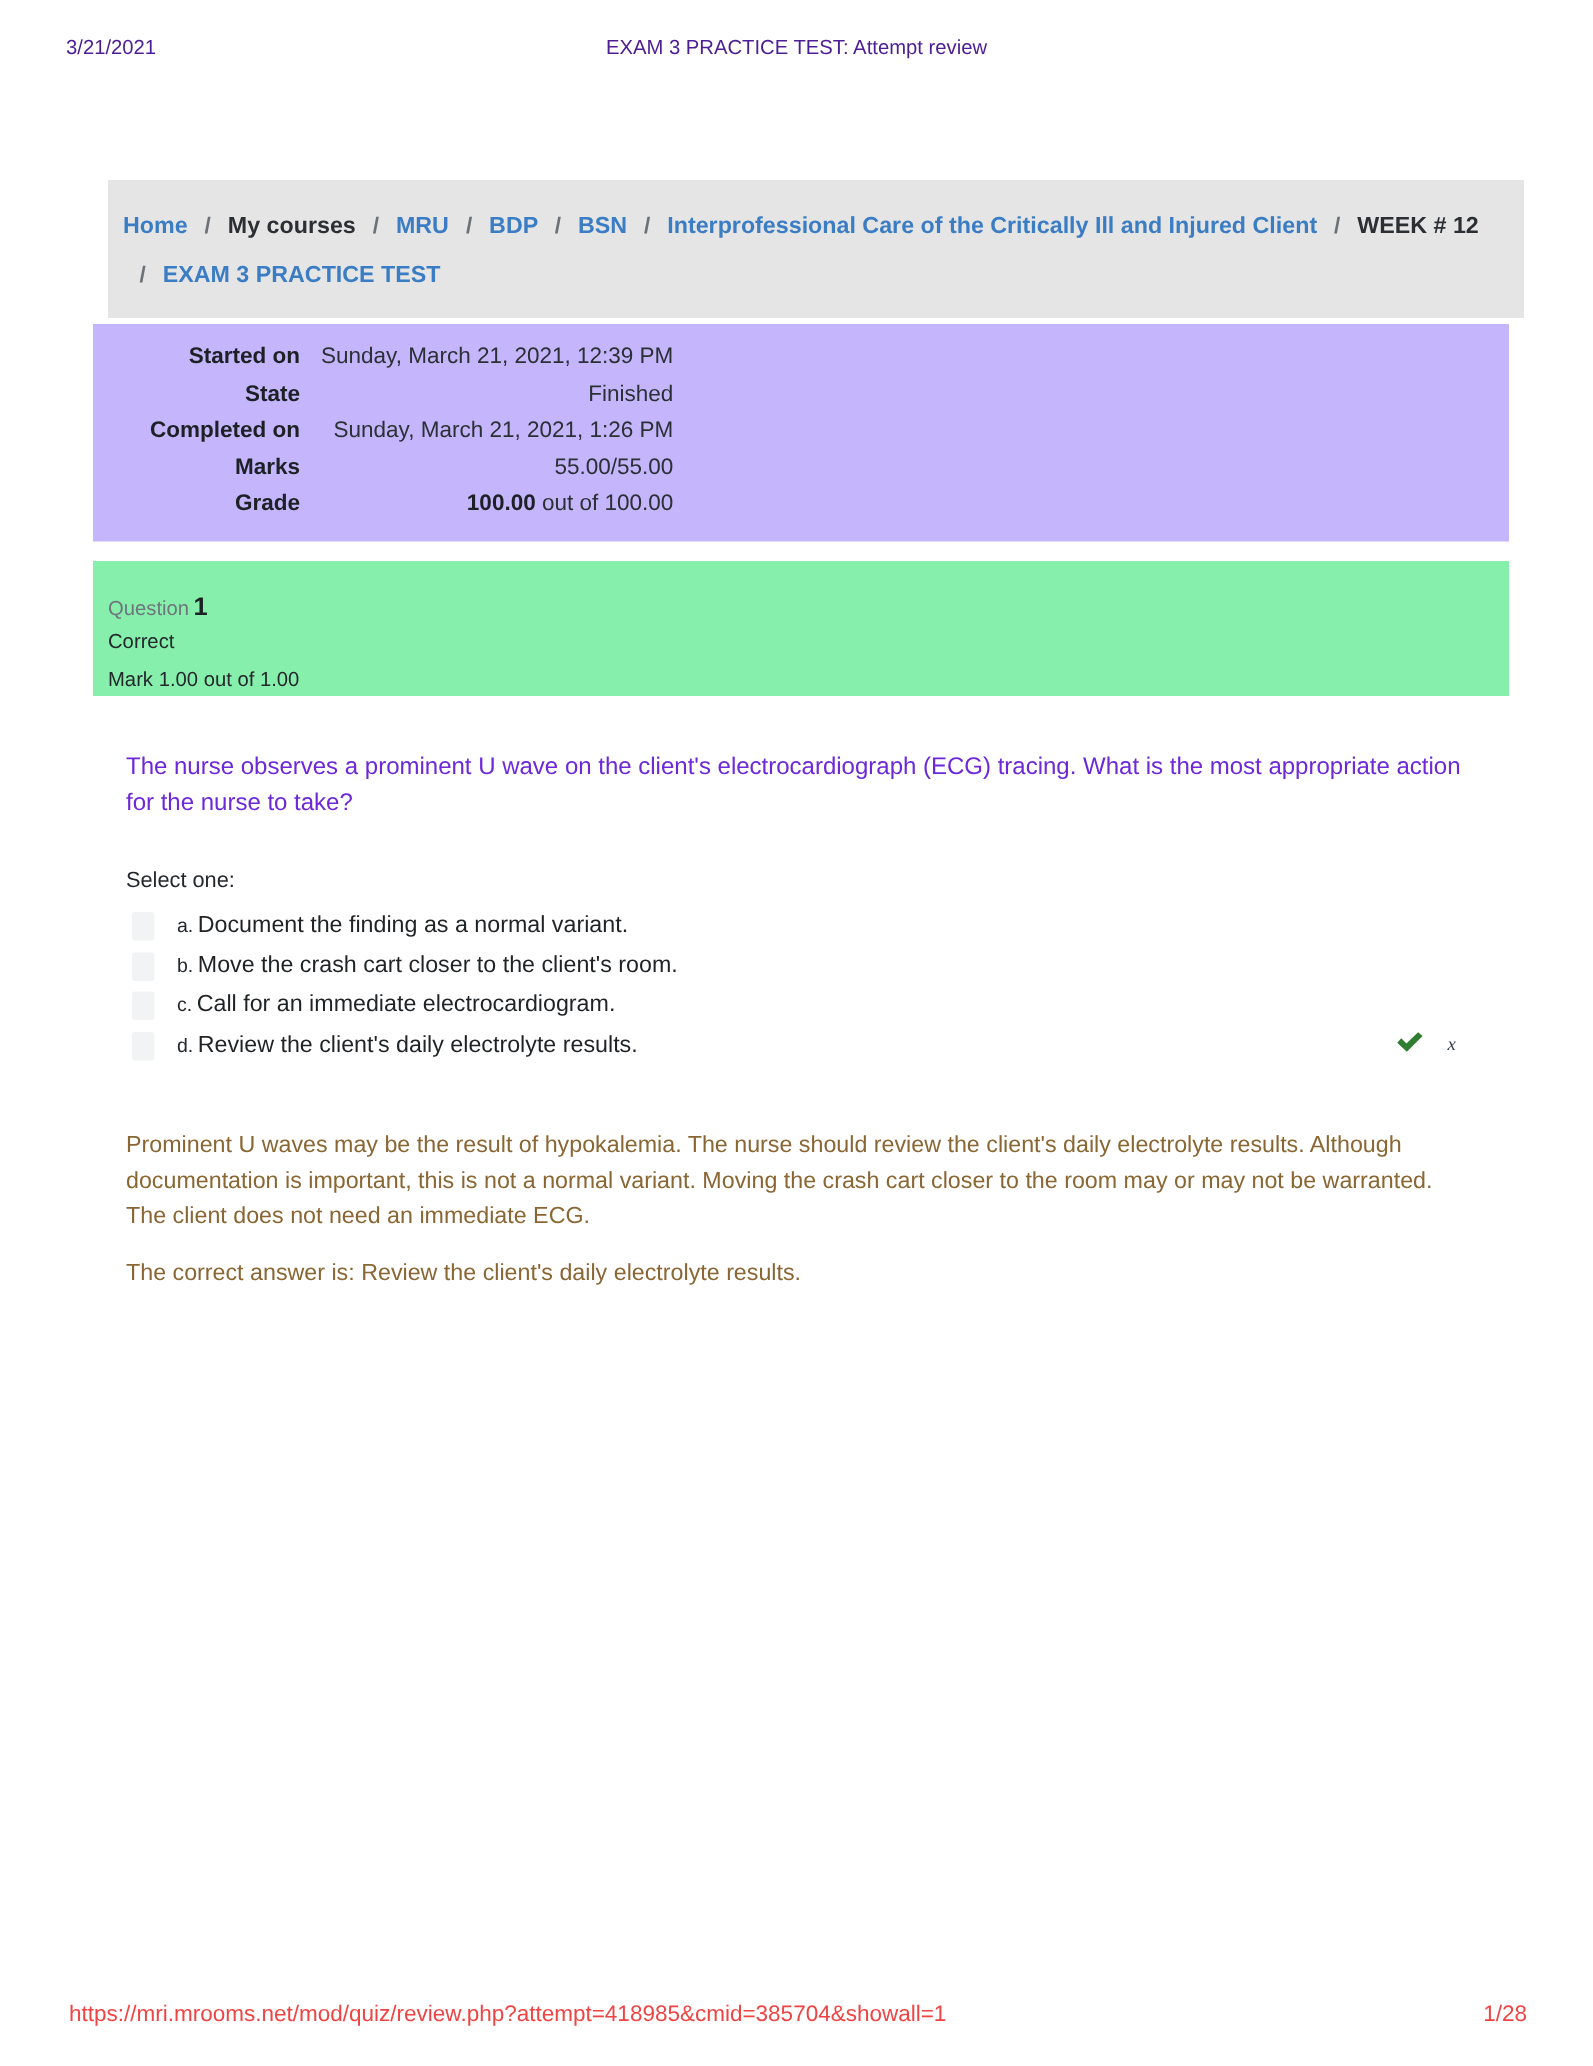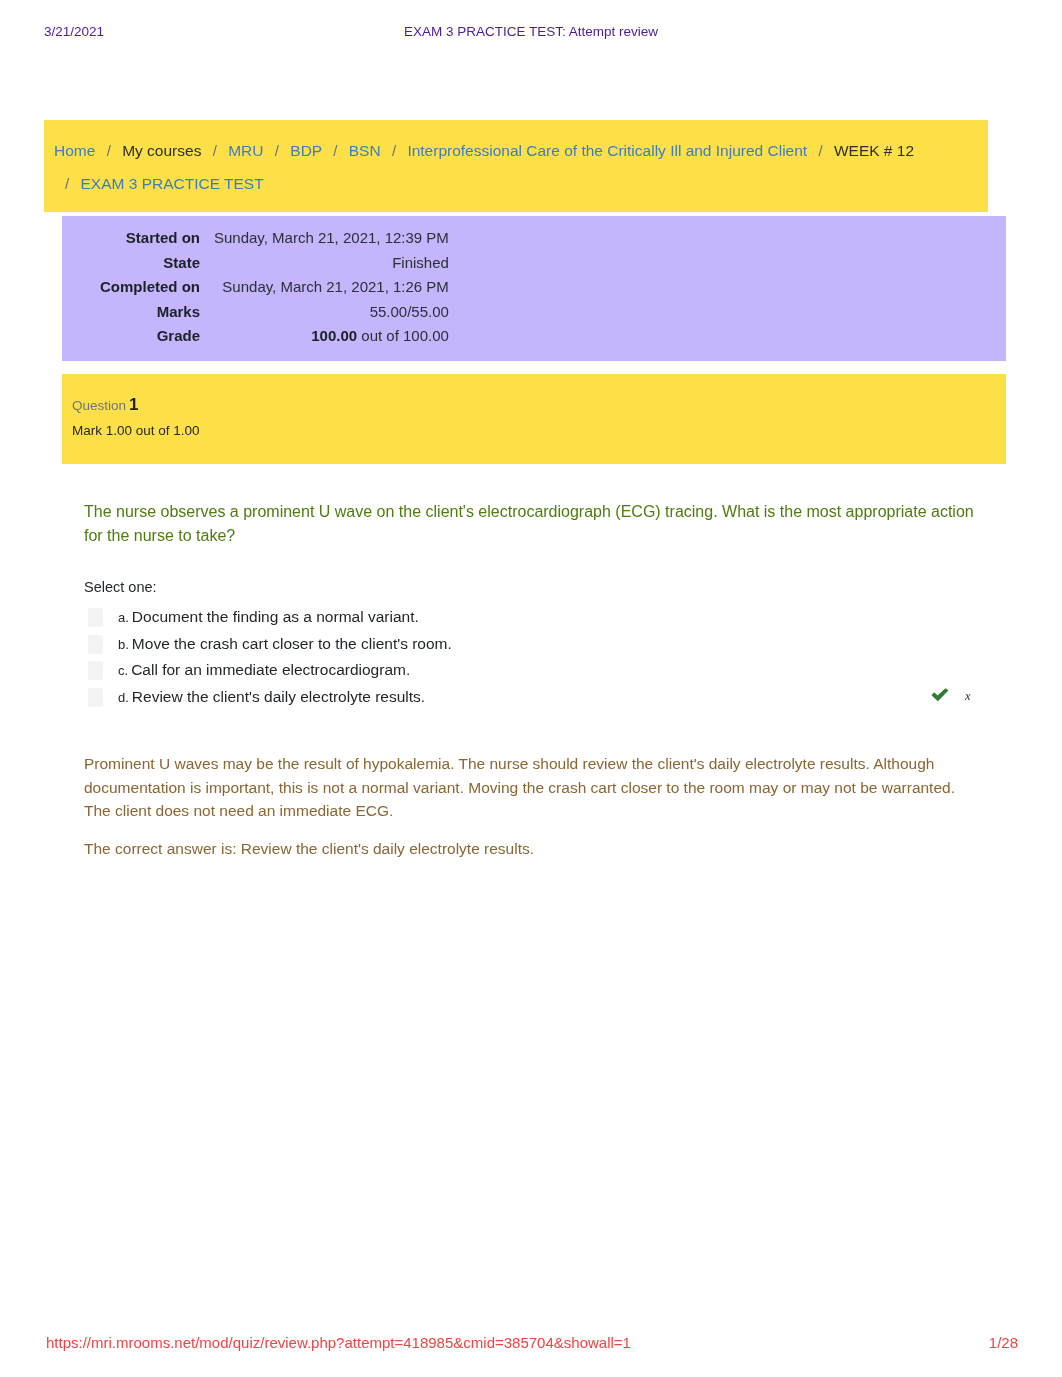--- a/index.html
+++ b/index.html
@@ -46,25 +46,26 @@
   .page {
     position: absolute;
     left: 0;
     top: 0;
     width: 1062px;
   }
 
   
   .crumb-panel {
     position: absolute;
-    left: 44px;
+    left: 72px;
     top: 120px;
     width: 944px;
     padding: 14px 0 12px 0;
-    background: #fde047;
+    background: #e5e5e5;
+    font-weight: bold;
   }
   .crumb-row {
     padding: 0 10px 0 10px;
     line-height: 33px;
     font-size: 15.5px;
     white-space: nowrap;
   }
   .crumb-row + .crumb-row { padding-left: 14px; }
   .crumb {
     color: #3b7dc4;
@@ -113,21 +114,21 @@
   }
   .grade-strong { font-weight: bold; color: #1d2125; }
 
   
   .qinfo-panel {
     position: absolute;
     left: 62px;
     top: 374px;
     width: 944px;
     height: 90px;
-    background: #fde047;
+    background: #86efac;
   }
   .qinfo-inner {
     padding: 22px 0 0 10px;
   }
   .q-no {
     font-size: 13.5px;
     color: #6e757c;
     line-height: 17px;
   }
   .q-no .num {
@@ -152,21 +153,21 @@
   
   .qbody {
     position: absolute;
     left: 84px;
     top: 500px;
     width: 900px;
   }
   .qtext {
     font-size: 16px;
     line-height: 24px;
-    color: #4d7c0f;
+    color: #6d28d9;
     width: 890px;
   }
   .select-one {
     font-size: 14.5px;
     color: #24282c;
     margin-top: 30px;
     line-height: 18px;
   }
 
   .answers {
@@ -320,20 +321,21 @@
         </tr>
       </tbody>
     </table>
   </div>
 
   <div class="qinfo-panel">
     <div class="qinfo-inner">
       <div class="q-no">
         <span>Question</span><span class="num">1</span>
       </div>
+      <div class="q-state">Correct</div>
       <div class="q-mark">Mark 1.00 out of 1.00</div>
     </div>
   </div>
 
   <div class="qbody">
     <div class="qtext">The nurse observes a prominent U wave on the client's electrocardiograph (ECG) tracing. What is the most appropriate action for the nurse to take?</div>
     <div class="select-one">Select one:</div>
 
     <div class="answers">
 

